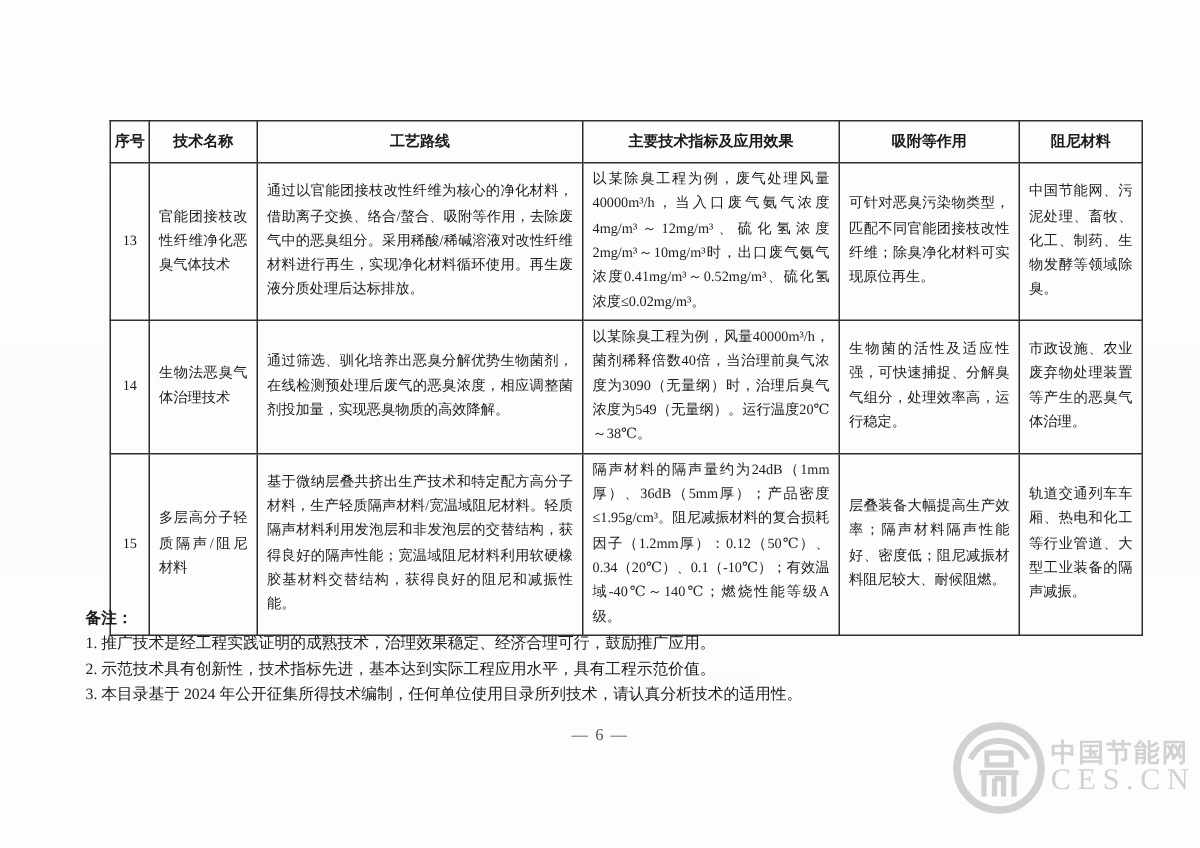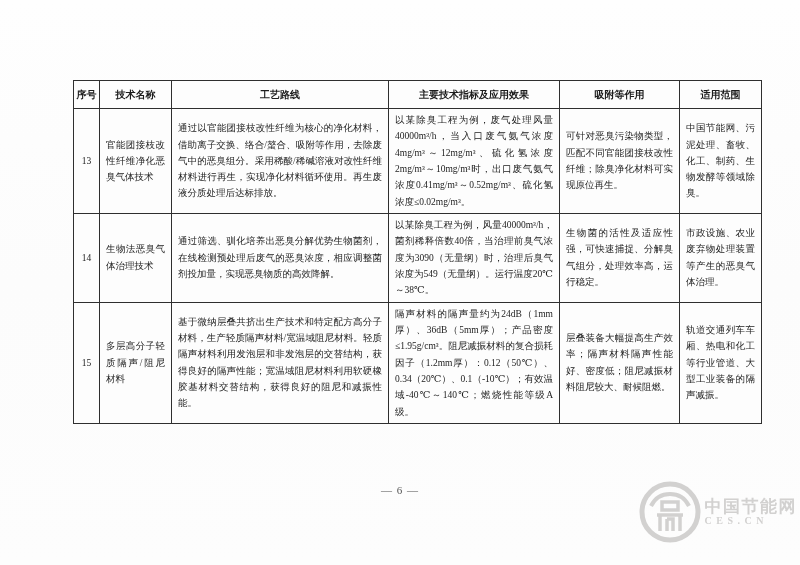--- a/index.html
+++ b/index.html
@@ -67,21 +67,21 @@
   
   .watermark{
     position:absolute;right:3px;bottom:20px;
     display:flex;align-items:center;
     color:#d2d1d0;
     user-select:none;
   }
   .wm-logo{width:66px;height:66px;flex:0 0 auto;margin-right:2px;}
   .wm-text{display:flex;flex-direction:column;line-height:1.05;}
   .wm-cn{font-size:17px;font-weight:bold;letter-spacing:1.5px;white-space:nowrap;}
-  .wm-en{font-size:10px;font-weight:bold;letter-spacing:4.5px;white-space:nowrap;}
+  .wm-en{font-size:20px;font-weight:normal;letter-spacing:4.5px;white-space:nowrap;}
 </style>
 </head>
 <body>
 
 <div class="page">
 
   <table class="tech">
     <colgroup>
       <col class="c0">
         <col class="c1">
@@ -90,21 +90,21 @@
         <col class="c4">
         <col class="c5">
     </colgroup>
     <thead>
       <tr>
         <th>序号</th>
         <th>技术名称</th>
         <th>工艺路线</th>
         <th>主要技术指标及应用效果</th>
         <th>吸附等作用</th>
-        <th>适用范围</th>
+        <th>阻尼材料</th>
       </tr>
     </thead>
     <tbody>
       <tr class="r13">
         <td class="num">13</td>
         <td class="name">官能团接枝改性纤维净化恶臭气体技术</td>
         <td class="just">通过以官能团接枝改性纤维为核心的净化材料，借助离子交换、络合/螯合、吸附等作用，去除废气中的恶臭组分。采用稀酸/稀碱溶液对改性纤维材料进行再生，实现净化材料循环使用。再生废液分质处理后达标排放。</td>
         <td class="just">以某除臭工程为例，废气处理风量40000m³/h，当入口废气氨气浓度4mg/m³～12mg/m³、硫化氢浓度2mg/m³～10mg/m³时，出口废气氨气浓度0.41mg/m³～0.52mg/m³、硫化氢浓度≤0.02mg/m³。</td>
         <td class="just">可针对恶臭污染物类型，匹配不同官能团接枝改性纤维；除臭净化材料可实现原位再生。</td>
         <td class="just">中国节能网、污泥处理、畜牧、化工、制药、生物发酵等领域除臭。</td>
@@ -121,20 +121,26 @@
         <td class="num">15</td>
         <td class="name">多层高分子轻质隔声/阻尼材料</td>
         <td class="just">基于微纳层叠共挤出生产技术和特定配方高分子材料，生产轻质隔声材料/宽温域阻尼材料。轻质隔声材料利用发泡层和非发泡层的交替结构，获得良好的隔声性能；宽温域阻尼材料利用软硬橡胶基材料交替结构，获得良好的阻尼和减振性能。</td>
         <td class="just">隔声材料的隔声量约为24dB（1mm厚）、36dB（5mm厚）；产品密度≤1.95g/cm³。阻尼减振材料的复合损耗因子（1.2mm厚）：0.12（50℃）、0.34（20℃）、0.1（-10℃）；有效温域-40℃～140℃；燃烧性能等级A级。</td>
         <td class="just">层叠装备大幅提高生产效率；隔声材料隔声性能好、密度低；阻尼减振材料阻尼较大、耐候阻燃。</td>
         <td class="just">轨道交通列车车厢、热电和化工等行业管道、大型工业装备的隔声减振。</td>
       </tr>
     </tbody>
   </table>
 
+  <div class="notes">
+    <div class="notes-title">备注：</div>
+    <div>1. 推广技术是经工程实践证明的成熟技术，治理效果稳定、经济合理可行，鼓励推广应用。</div>
+    <div>2. 示范技术具有创新性，技术指标先进，基本达到实际工程应用水平，具有工程示范价值。</div>
+    <div>3. 本目录基于 2024 年公开征集所得技术编制，任何单位使用目录所列技术，请认真分析技术的适用性。</div>
+  </div>
 
   <div class="pageno">— 6 —</div>
 
   <div class="watermark">
     <svg class="wm-logo" viewBox="0 0 66 66" aria-hidden="true">
       <circle cx="33" cy="33" r="28" fill="none" stroke="#d2d1d0" stroke-width="5"></circle>
       <path d="M14 27 Q20 15 33 15 Q46 15 52 27" fill="none" stroke="#d2d1d0" stroke-width="4"></path>
       <rect x="25" y="23" width="16" height="8" fill="none" stroke="#d2d1d0" stroke-width="3.5"></rect>
       <path d="M20 36 H46 M23 36 V52 M43 36 V52 M30 40 H36 V52 M30 40 V52" fill="none" stroke="#d2d1d0" stroke-width="3.5"></path>
     </svg>

